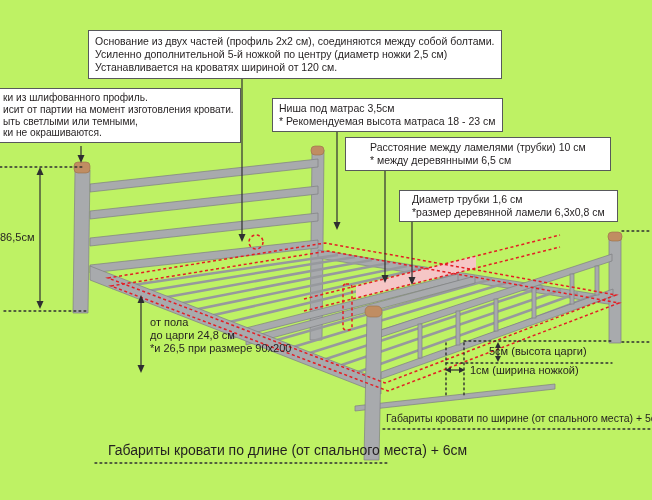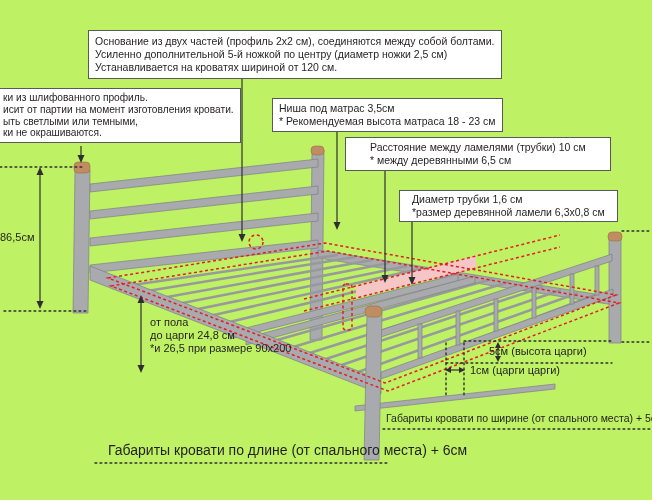--- a/index.html
+++ b/index.html
@@ -162,19 +162,19 @@
   <div class="dim" style="left:0px;top:231px;text-align:center;">86,5см</div>
 
   <div class="dim" style="left:150px;top:316px;">
     <div>от пола</div>
     <div>до царги 24,8 см</div>
     <div>*и 26,5 при размере 90х200</div>
   </div>
 
   <div class="dim" style="left:489px;top:345px;">5см (высота царги)</div>
 
-  <div class="dim" style="left:470px;top:364px;">1см (царги царги)</div>
+  <div class="dim" style="left:470px;top:364px;">1см (ширина ножкой)</div>
 
   <div class="dim" style="left:386px;top:412px;font-size:10.5px;">Габариты кровати по ширине (от спального места) + 5см</div>
 
   <div class="dim" style="left:108px;top:444px;font-size:14px;">Габариты кровати по длине (от спального места) + 6см</div>
 
 </div>
 
 </body></html>

